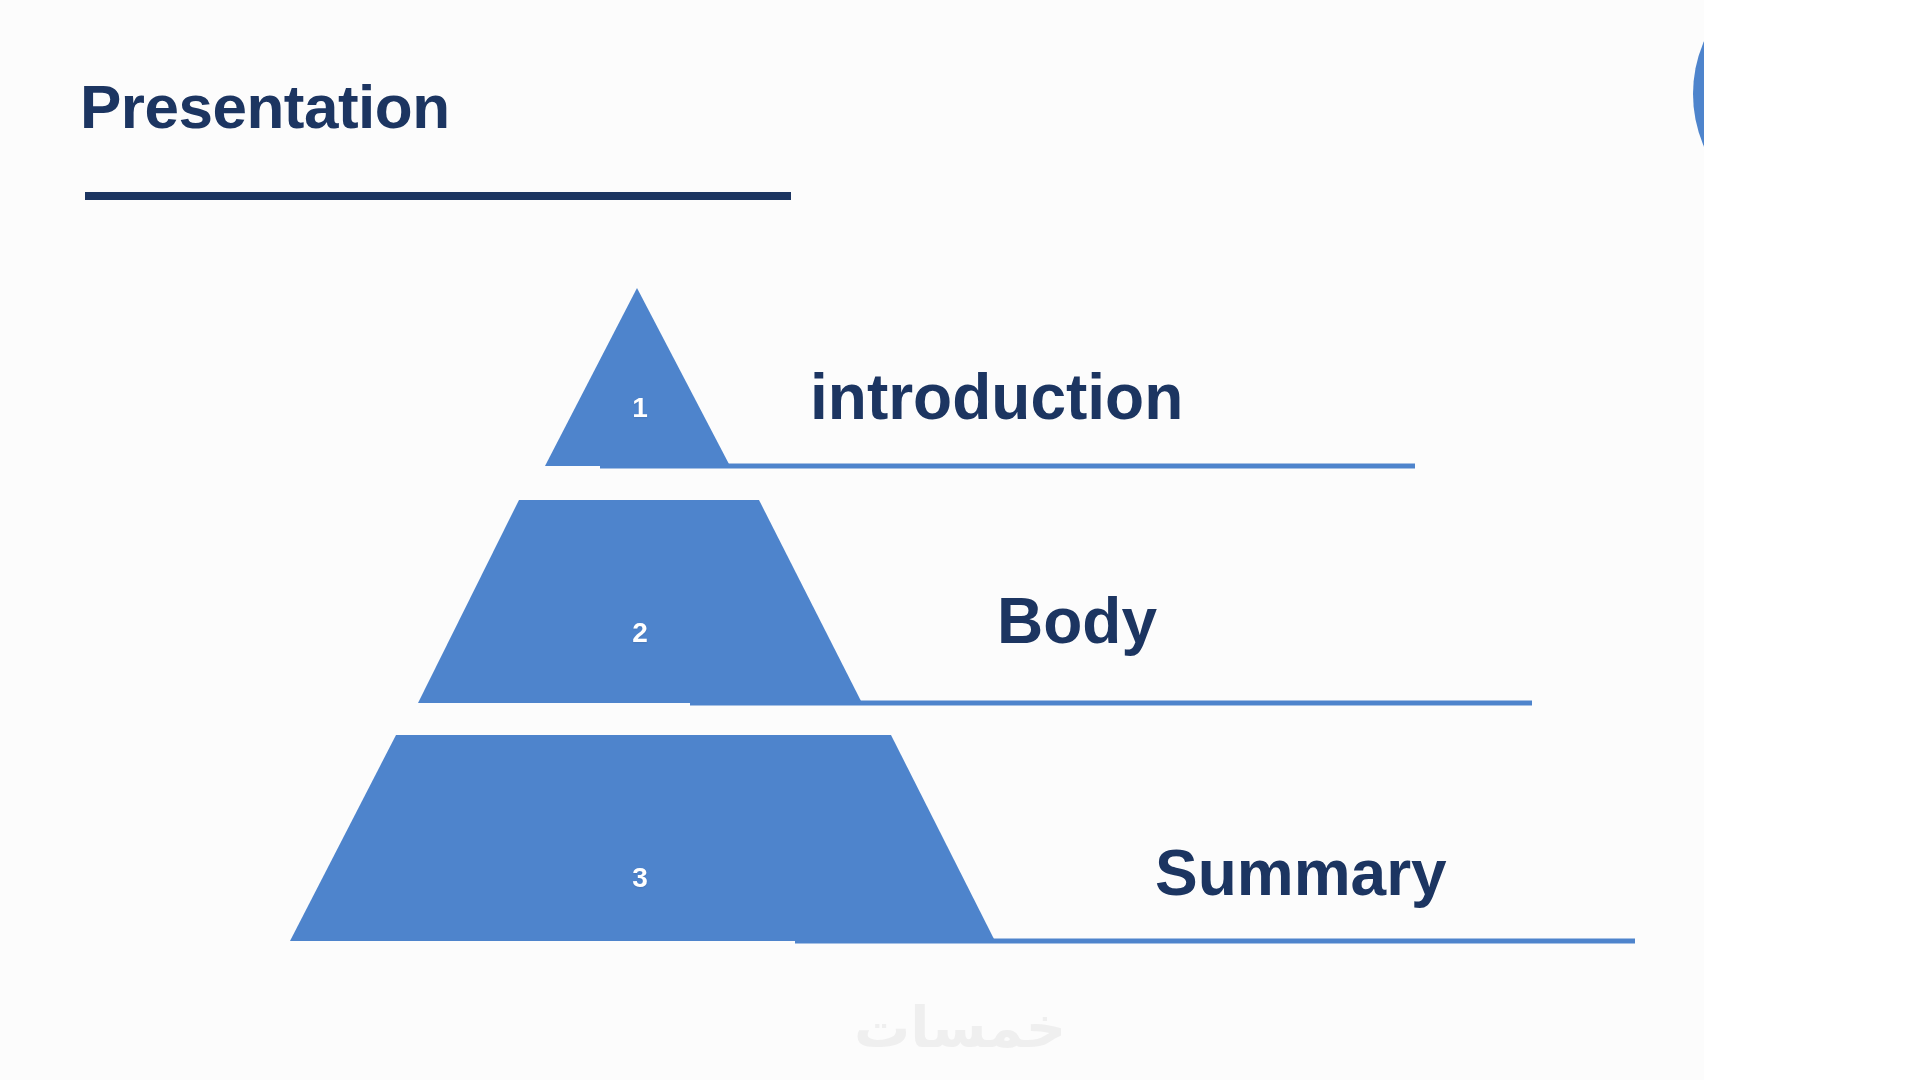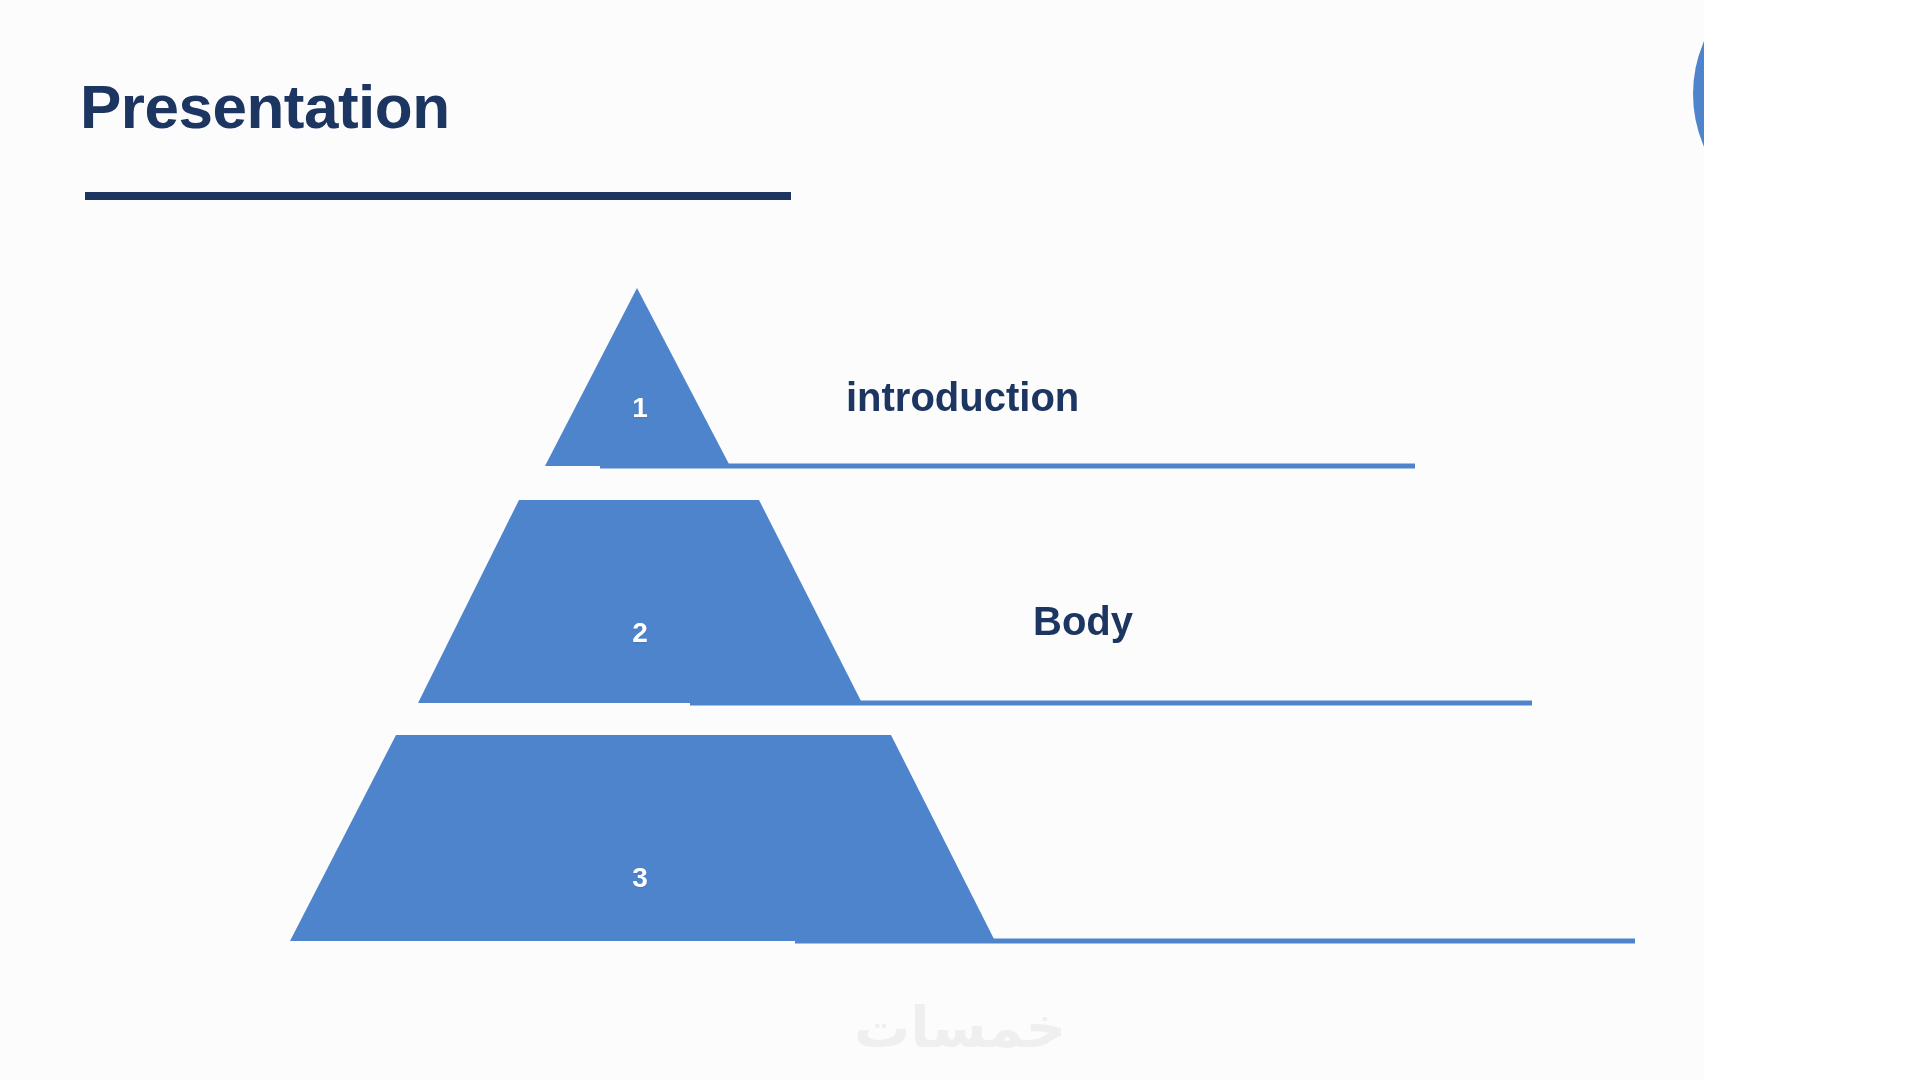--- a/index.html
+++ b/index.html
@@ -68,24 +68,23 @@
     font-weight: 700;
     font-size: 28px;
     transform: translate(-50%, -50%);
     text-shadow: 0 1px 2px rgba(0,0,0,0.10);
   }
 
   .tier-label {
     position: absolute;
     color: #1C3561;
     font-weight: 700;
-    font-size: 40px;
+    font-size: 64px;
     white-space: nowrap;
     transform: translateY(-50%);
-    margin-left: 36px;
   }
 
   
   #watermark {
     position: absolute;
     left: 0;
     top: 995px;
     width: 1920px;
     text-align: center;
     color: #EFEFEF;
@@ -149,16 +148,17 @@
     <polygon class="tier-shape" points="396,735 891,735 995,941 290,941"></polygon>
     <line class="tier-line" x1="795" y1="941" x2="1635" y2="941"></line>
   </svg>
 
   <div class="tier-number" style="left:640px; top:408px;">1</div>
   <div class="tier-number" style="left:640px; top:633px;">2</div>
   <div class="tier-number" style="left:640px; top:878px;">3</div>
 
   <div class="tier-label" style="left:810px; top:397px;">introduction</div>
   <div class="tier-label" style="left:997px; top:621px;">Body</div>
+  <div class="tier-label" style="left:1155px; top:873px;">Summary</div>
 
   <div id="watermark">خمسات</div>
 
 </div>
 
 </body></html>

